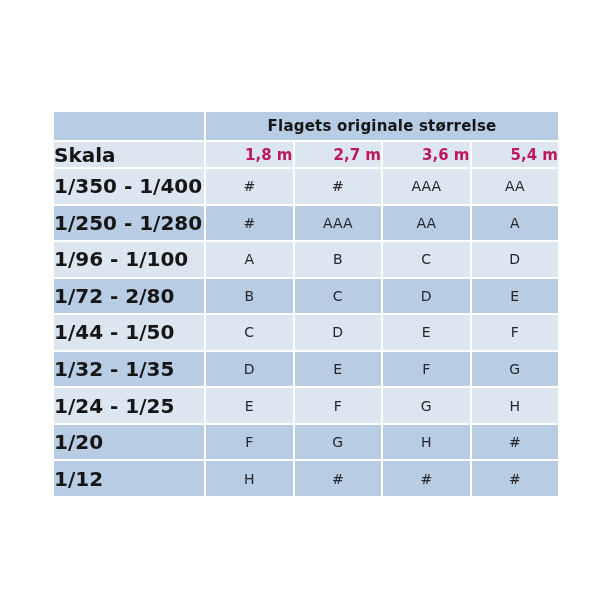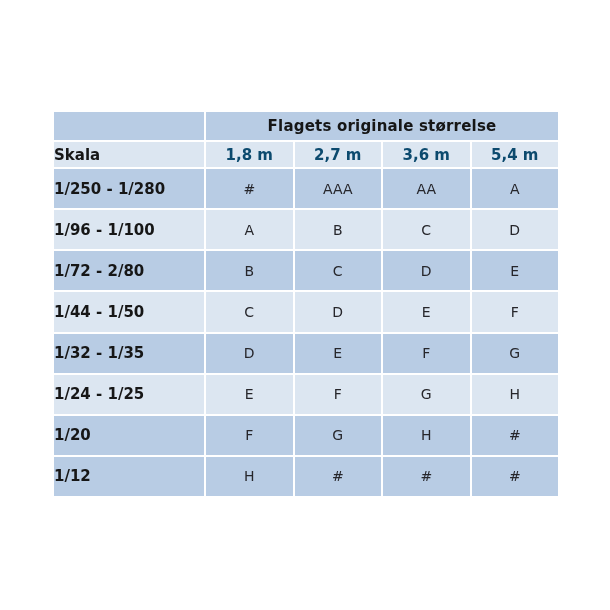--- a/index.html
+++ b/index.html
@@ -41,28 +41,28 @@
     text-align: center;
     font-weight: bold;
     font-size: 15px;
     color: #161616;
     letter-spacing: 0.2px;
   }
   td.skala-cell {
     text-align: left;
     padding-left: 8px;
     font-weight: bold;
-    font-size: 15px;
+    font-size: 20px;
     color: #161616;
   }
   td.colhead-cell {
-    text-align: center;
+    text-align: right;
     font-weight: bold;
     font-size: 15px;
-    color: #0c4a6e;
+    color: #be185d;
   }
   td.val-cell {
     text-align: center;
     font-weight: normal;
     font-size: 14px;
     color: #26262b;
   }
 </style>
 </head>
 <body>
@@ -82,20 +82,27 @@
         <td class="title-cell" colspan="4">Flagets originale størrelse</td>
       </tr>
       <tr class="light colhead-row">
         <td class="skala-cell">Skala</td>
         <td class="colhead-cell">1,8 m</td>
         <td class="colhead-cell">2,7 m</td>
         <td class="colhead-cell">3,6 m</td>
         <td class="colhead-cell">5,4 m</td>
       </tr>
 
+        <tr class="light">
+          <td class="skala-cell">1/350 - 1/400</td>
+          <td class="val-cell">#</td>
+          <td class="val-cell">#</td>
+          <td class="val-cell">AAA</td>
+          <td class="val-cell">AA</td>
+        </tr>
         <tr class="dark">
           <td class="skala-cell">1/250 - 1/280</td>
           <td class="val-cell">#</td>
           <td class="val-cell">AAA</td>
           <td class="val-cell">AA</td>
           <td class="val-cell">A</td>
         </tr>
         <tr class="light">
           <td class="skala-cell">1/96 - 1/100</td>
           <td class="val-cell">A</td>

